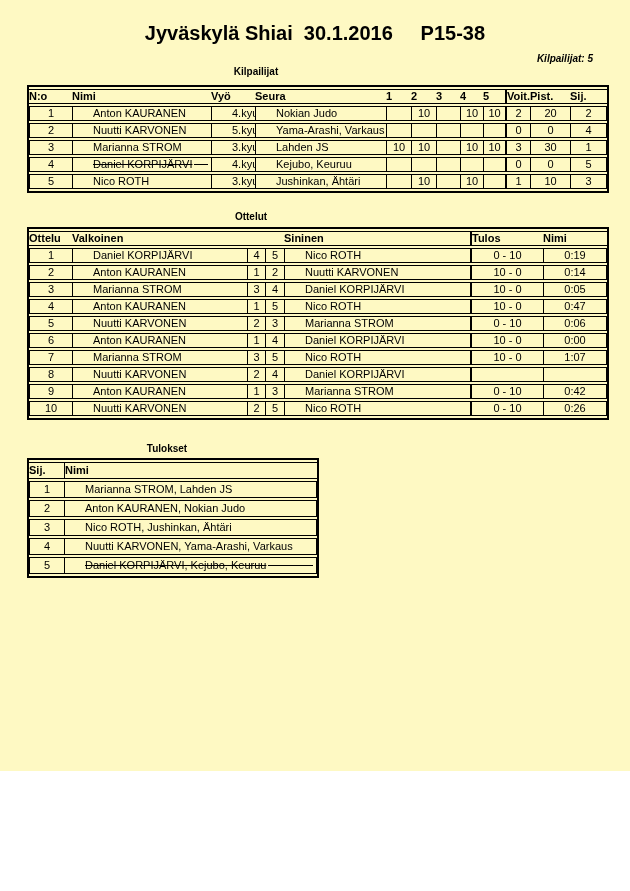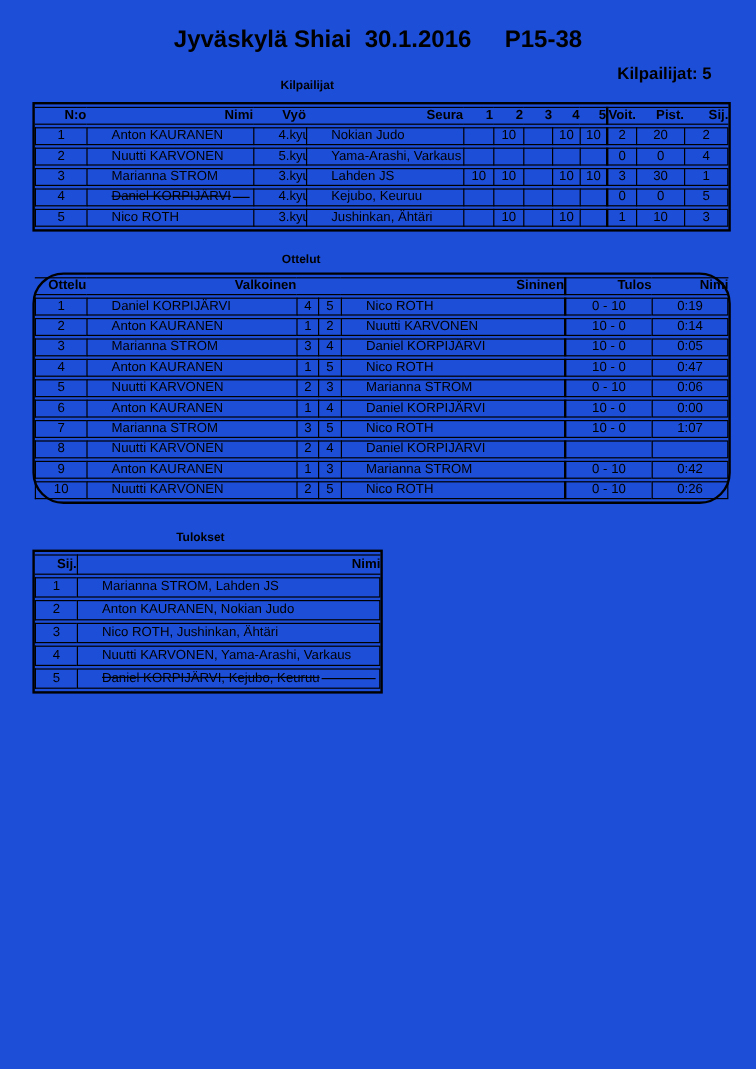--- a/index.html
+++ b/index.html
@@ -1,35 +1,35 @@
 <!DOCTYPE html>
 <html><head>
 <meta charset="utf-8">
 <style>
   html,body{margin:0;padding:0;background:#fff;}
-  .page{position:relative;width:630px;height:891px;background:#1d4ed8;color:#000;
+  .page{position:relative;width:630px;height:771px;background:#fef9c3;color:#000;
         font-family:"Liberation Sans",sans-serif;overflow:hidden;}
   .title{position:absolute;top:22px;left:0;width:100%;text-align:center;
          font-size:20px;font-weight:bold;white-space:pre;}
-  .participants{position:absolute;top:53px;right:37px;font-size:14px;font-weight:bold;}
+  .participants{position:absolute;top:53px;right:37px;font-size:10px;font-weight:bold;font-style:italic;}
   .section-heading{position:absolute;font-size:10px;font-weight:bold;
                    transform:translateX(-50%);white-space:nowrap;}
   #h-kilpailijat{left:256px;top:66px;}
   #h-ottelut{left:251px;top:211px;}
   #h-tulokset{left:167px;top:443px;}
 
   table{position:absolute;left:27px;border-collapse:separate;border-spacing:0 2px;
         border:2px solid #000;table-layout:fixed;}
   #t-kilpailijat{top:85px;width:578px;}
-  #t-ottelut{top:227px;width:578px;border-radius:26px;}
+  #t-ottelut{top:227px;width:578px;}
   #t-tulokset{top:458px;width:288px;}
 
   th,td{box-sizing:border-box;font-size:11px;height:15px;line-height:13px;padding:0;
         white-space:nowrap;vertical-align:middle;}
-  th{font-weight:bold;text-align:right;border-top:1px solid #000;border-bottom:1px solid #000;
+  th{font-weight:bold;text-align:left;border-top:1px solid #000;border-bottom:1px solid #000;
      overflow:visible;}
   td{border-top:1px solid #000;border-bottom:1px solid #000;border-left:1px solid #000;
      overflow:hidden;}
   td:last-child{border-right:1px solid #000;}
   #t-tulokset th,#t-tulokset td{height:17px;}
 
   .thick{border-left:2px solid #000 !important;margin-left:38px;}
   th.vline{border-left:1px solid #000;}
   td.c{text-align:center;}
   td.l{text-align:left;padding-left:20px;}

